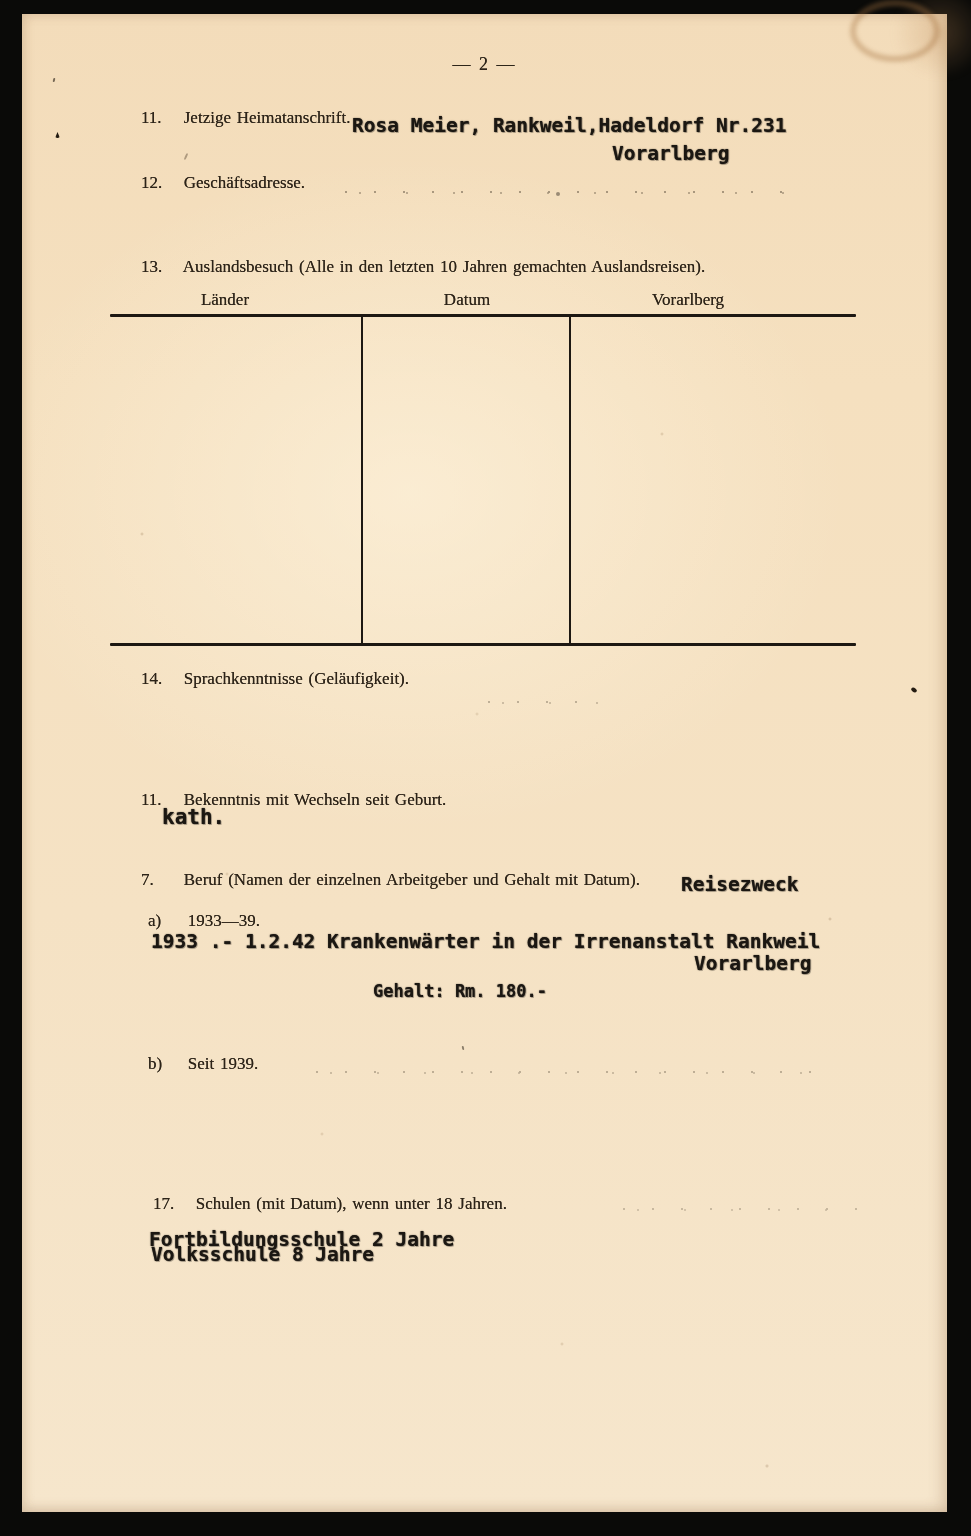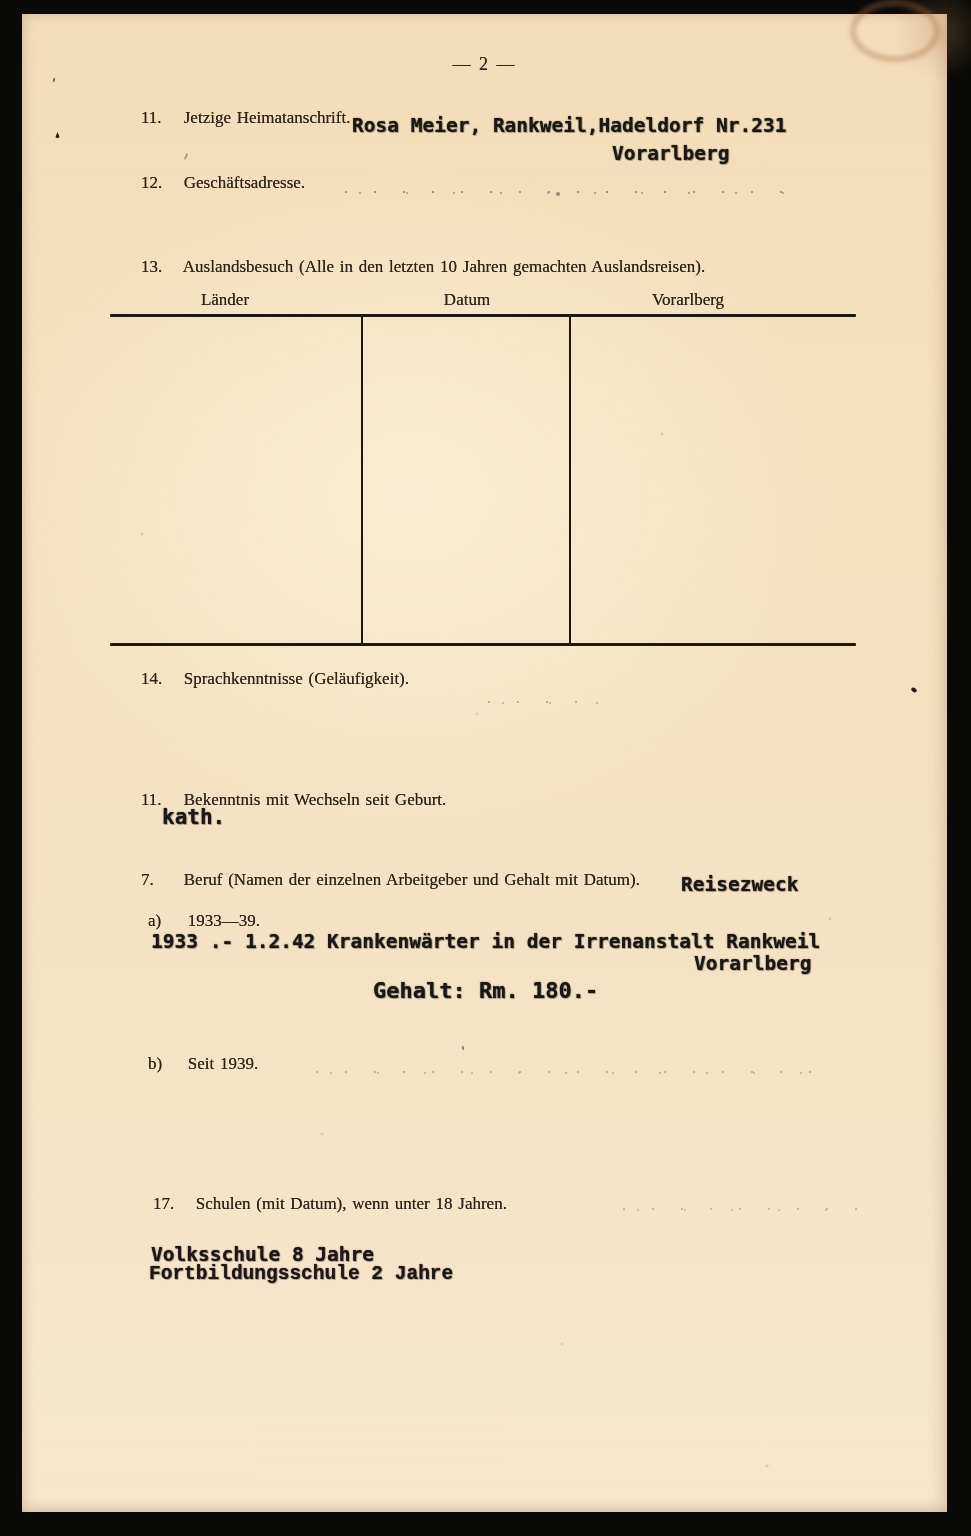--- a/index.html
+++ b/index.html
@@ -114,30 +114,30 @@
       <span>Beruf (Namen der einzelnen Arbeitgeber und Gehalt mit Datum).</span>
     </div>
     <div class="typed" style="left:659px;top:861px;">Reisezweck</div>
 
     <div class="pline" style="left:126px;top:897px;">
       <span class="subnum">a)</span>
       <span>1933—39.</span>
     </div>
     <div class="typed" style="left:129px;top:918px;">1933 .- 1.2.42 Krankenwärter in der Irrenanstalt Rankweil</div>
     <div class="typed" style="left:672px;top:940px;">Vorarlberg</div>
-    <div class="typed" style="left:351px;top:967px;font-size:22px;">Gehalt: Rm. 180.-</div>
+    <div class="typed" style="left:351px;top:967px;font-size:17px;">Gehalt: Rm. 180.-</div>
 
     <div class="pline" style="left:126px;top:1040px;">
       <span class="subnum">b)</span>
       <span>Seit 1939.</span>
     </div>
     <div class="dots" style="left:293px;top:1056px;width:505px;opacity:.3;"></div>
 
     <div class="pline" style="left:103px;top:1180px;">
       <span class="num">17.</span>
       <span>Schulen (mit Datum), wenn unter 18 Jahren.</span>
     </div>
     <div class="dots" style="left:600px;top:1193px;width:240px;opacity:.25;"></div>
     <div class="typed" style="left:129px;top:1231px;">Volksschule 8 Jahre</div>
-    <div class="typed" style="left:127px;top:1250px;font-family:Liberation Mono, monospace;">Fortbildungsschule 2 Jahre</div>
+    <div class="typed" style="left:127px;top:1216px;">Fortbildungsschule 2 Jahre</div>
 
   </div>
 </div>
 
 </body></html>

